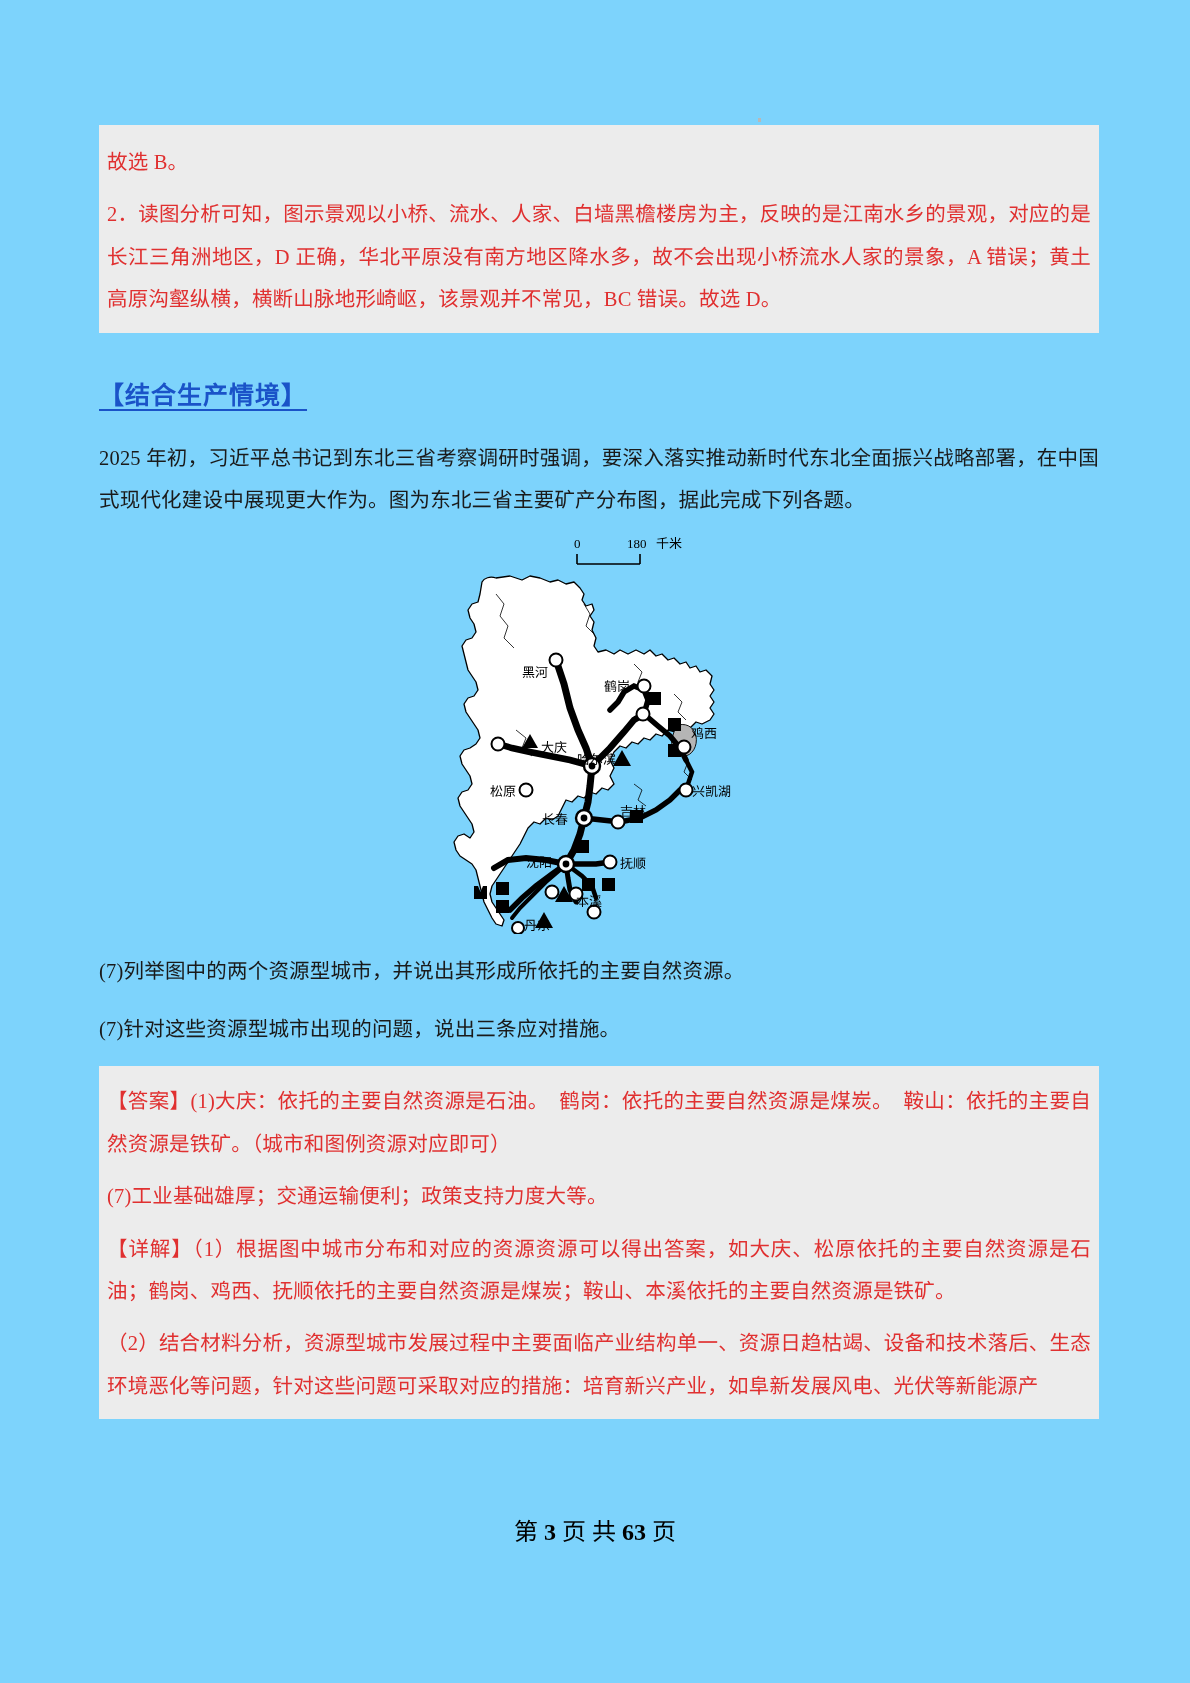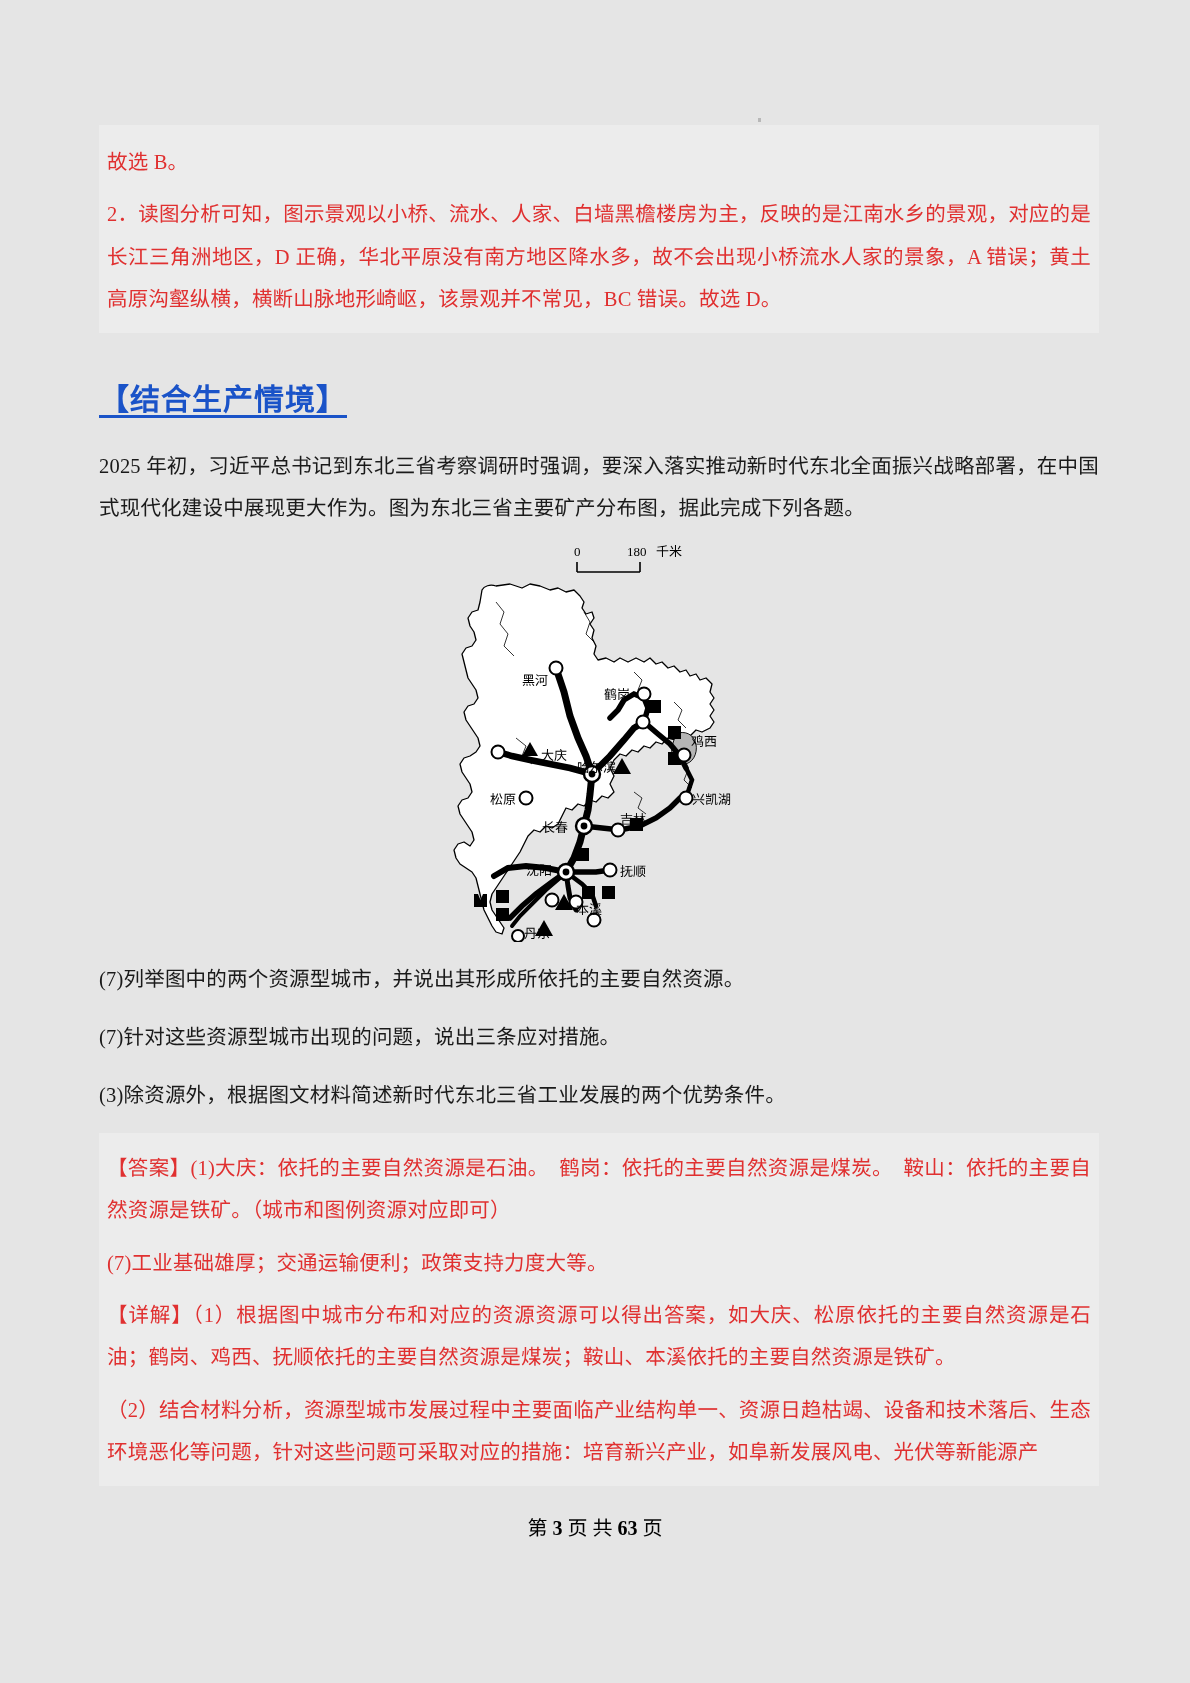--- a/index.html
+++ b/index.html
@@ -10,21 +10,21 @@
   }
   body {
     font-family: "Liberation Serif", "DejaVu Serif", serif;
     color: #000;
   }
   .page {
     position: relative;
     width: 1190px;
     height: 1683px;
     margin: 0 auto;
-    background: #e5e5e5;
+    background: #7dd3fc;
     overflow: hidden;
     box-sizing: border-box;
   }
   .content {
     position: absolute;
     left: 99px;
     top: 0;
     width: 1000px;
   }
 
@@ -51,21 +51,21 @@
     color: #e03030;
   }
   .black {
     color: #1a1a1a;
   }
 
   
   .section-head {
     color: #1a53c8;
     font-weight: bold;
-    font-size: 30px;
+    font-size: 25px;
     text-decoration: underline;
     text-underline-offset: 5px;
     letter-spacing: 1px;
     margin: 22px 0 16px 0;
     display: inline-block;
     font-family: "Liberation Serif", serif;
   }
   .head-wrap {
     margin: 20px 0 10px 0;
   }
@@ -94,21 +94,21 @@
     display: block;
   }
 
   
   .footer {
     position: absolute;
     left: 0;
     top: 1512px;
     width: 1190px;
     text-align: center;
-    font-size: 20px;
+    font-size: 24px;
     color: #000;
     font-family: "Liberation Serif", serif;
   }
   .footer .num { font-weight: bold; }
 
   
   .artifact {
     position: absolute;
     left: 758px;
     top: 118px;
@@ -329,21 +329,20 @@
             <text class="mlabel-sm" x="90" y="412">大连</text>
             <text class="mlabel" x="258" y="262">兴凯湖</text>
           </g>
 
         </svg>
       </div>
     </div>
 
     <p class="black q-p">(7)列举图中的两个资源型城市，并说出其形成所依托的主要自然资源。</p>
     <p class="black q-p">(7)针对这些资源型城市出现的问题，说出三条应对措施。</p>
-    <p class="black q-p">(3)除资源外，根据图文材料简述新时代东北三省工业发展的两个优势条件。</p>
 
     <div class="shade">
       <p class="red body-p"><span>【答案】</span><span>(1)大庆：依托的主要自然资源是石油。　鹤岗：依托的主要自然资源是煤炭。　鞍山：依托的主要自然资源是铁矿。（城市和图例资源对应即可）</span></p>
       <p class="red body-p">(7)工业基础雄厚；交通运输便利；政策支持力度大等。</p>
       <p class="red body-p"><span>【详解】</span><span>（1）根据图中城市分布和对应的资源资源可以得出答案，如大庆、松原依托的主要自然资源是石油；鹤岗、鸡西、抚顺依托的主要自然资源是煤炭；鞍山、本溪依托的主要自然资源是铁矿。</span></p>
       <p class="red">（2）结合材料分析，资源型城市发展过程中主要面临产业结构单一、资源日趋枯竭、设备和技术落后、生态环境恶化等问题，针对这些问题可采取对应的措施：培育新兴产业，如阜新发展风电、光伏等新能源产</p>
     </div>
 
   </div>
 

